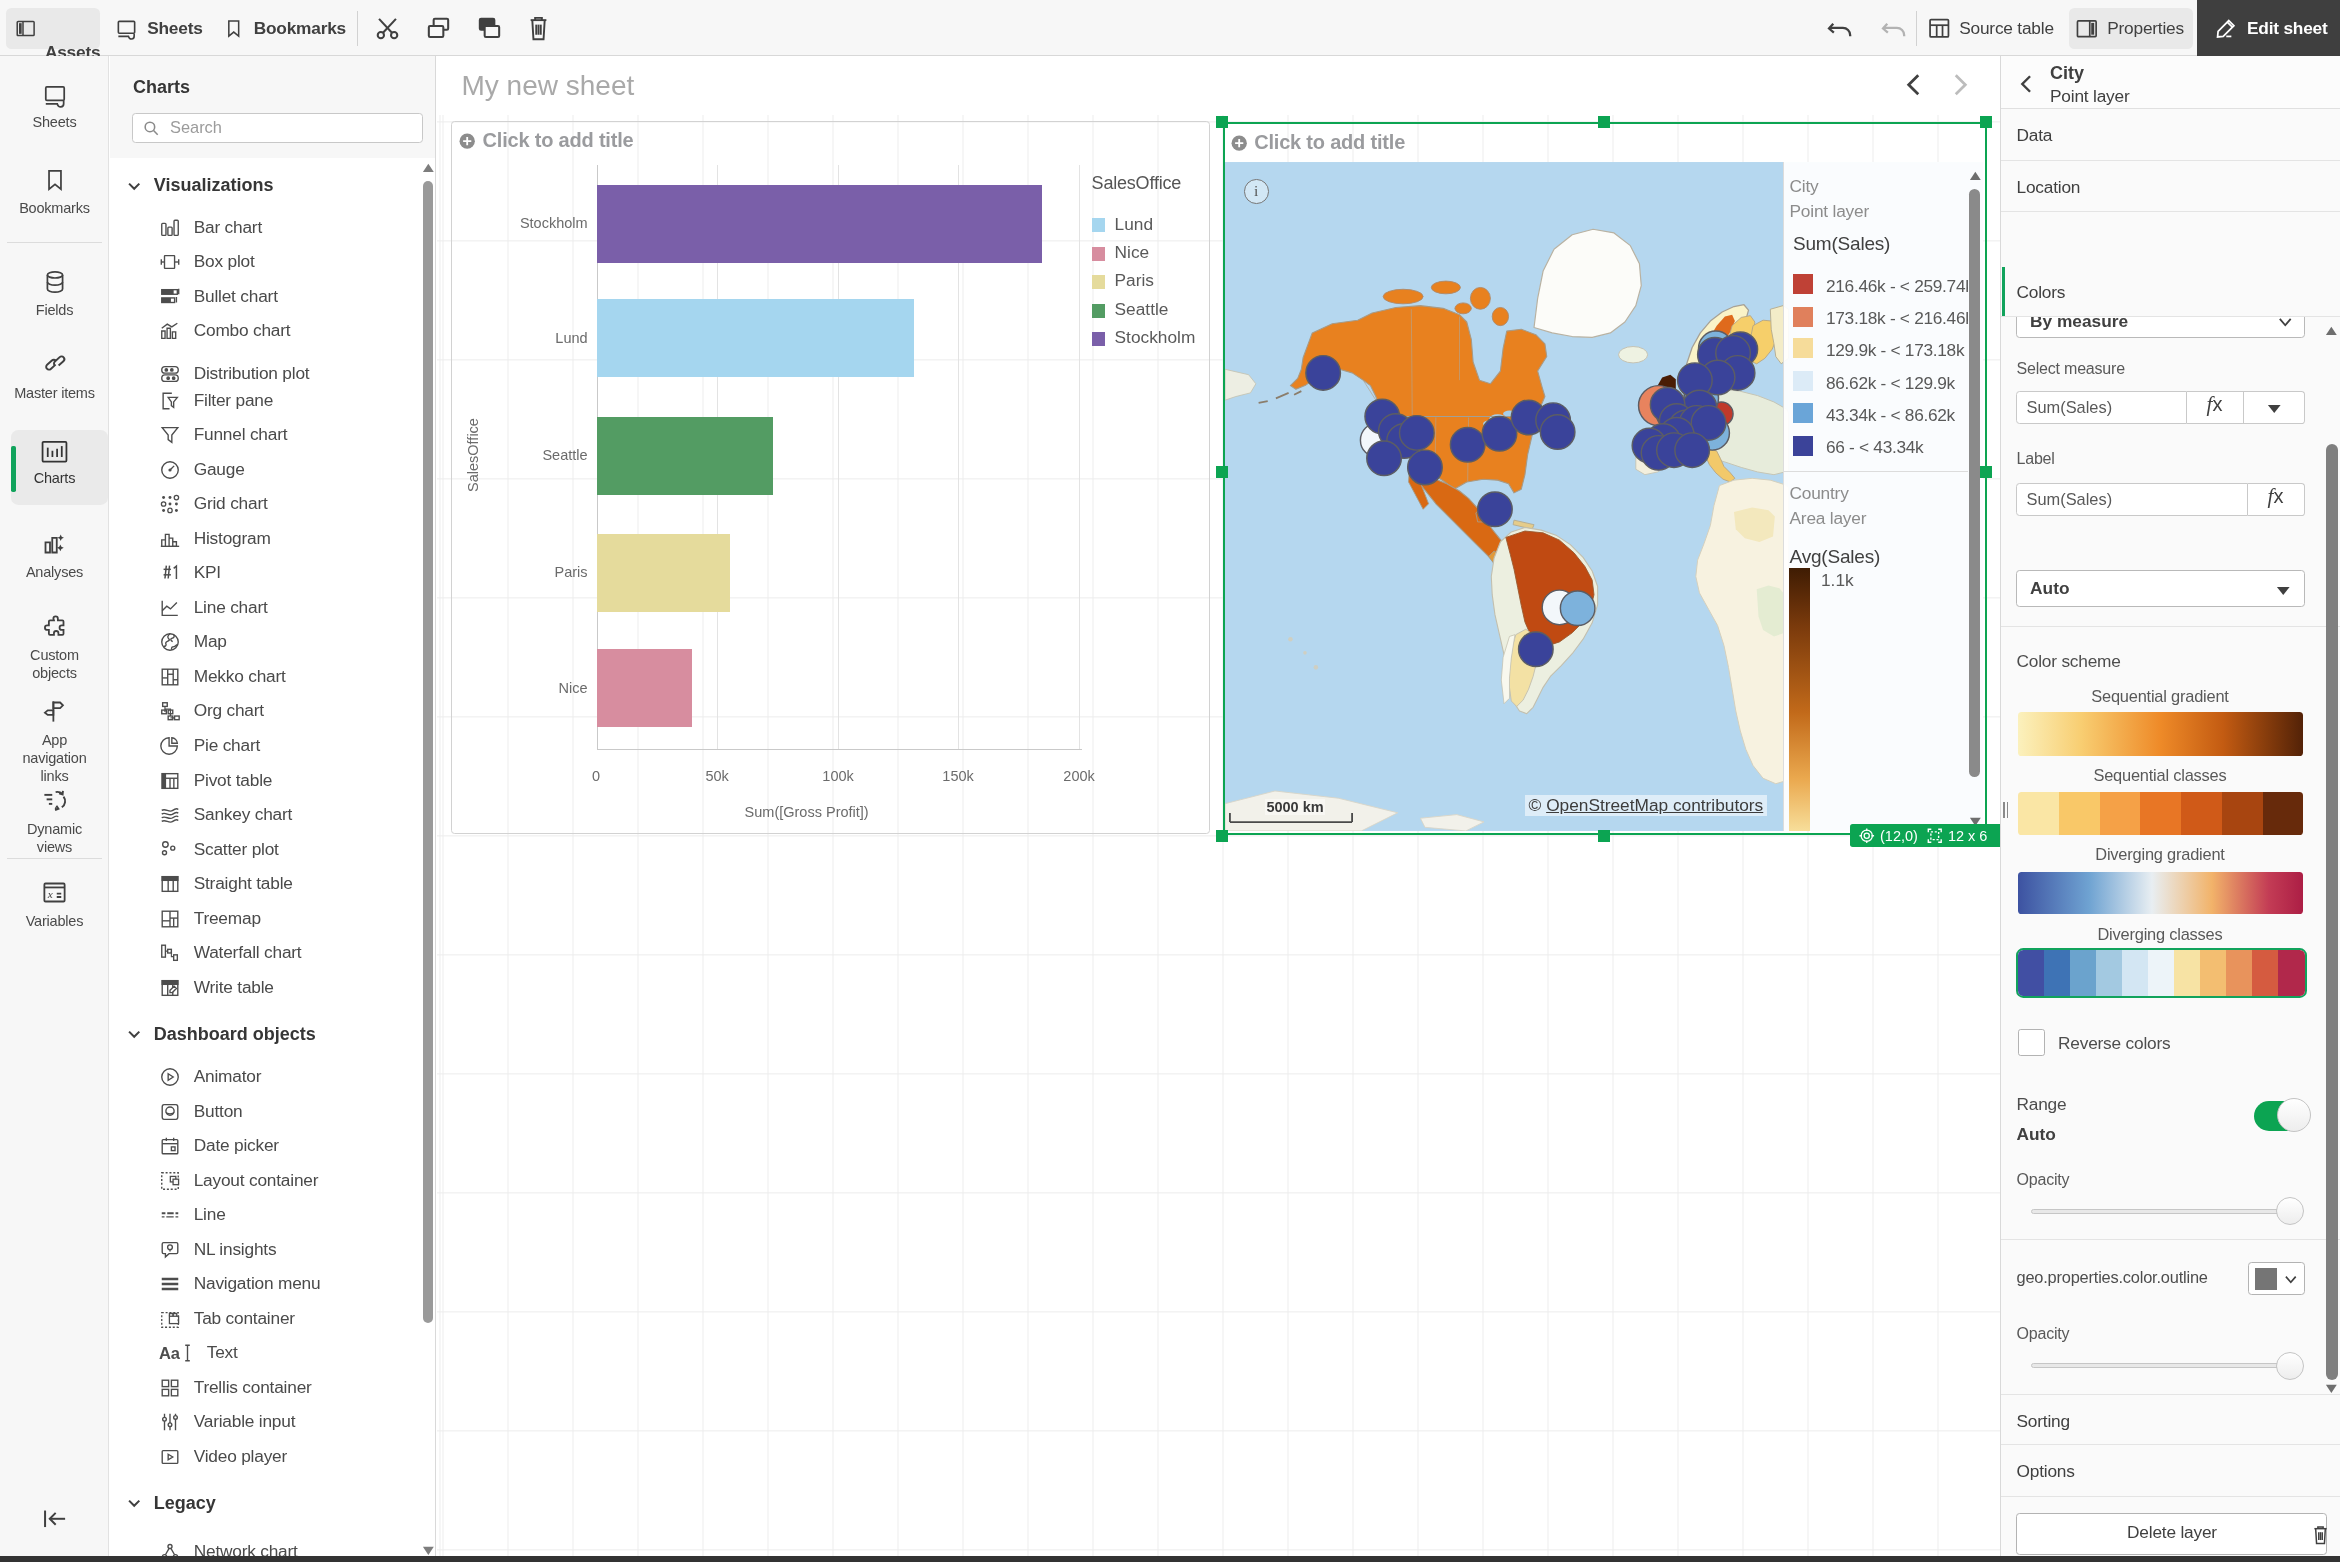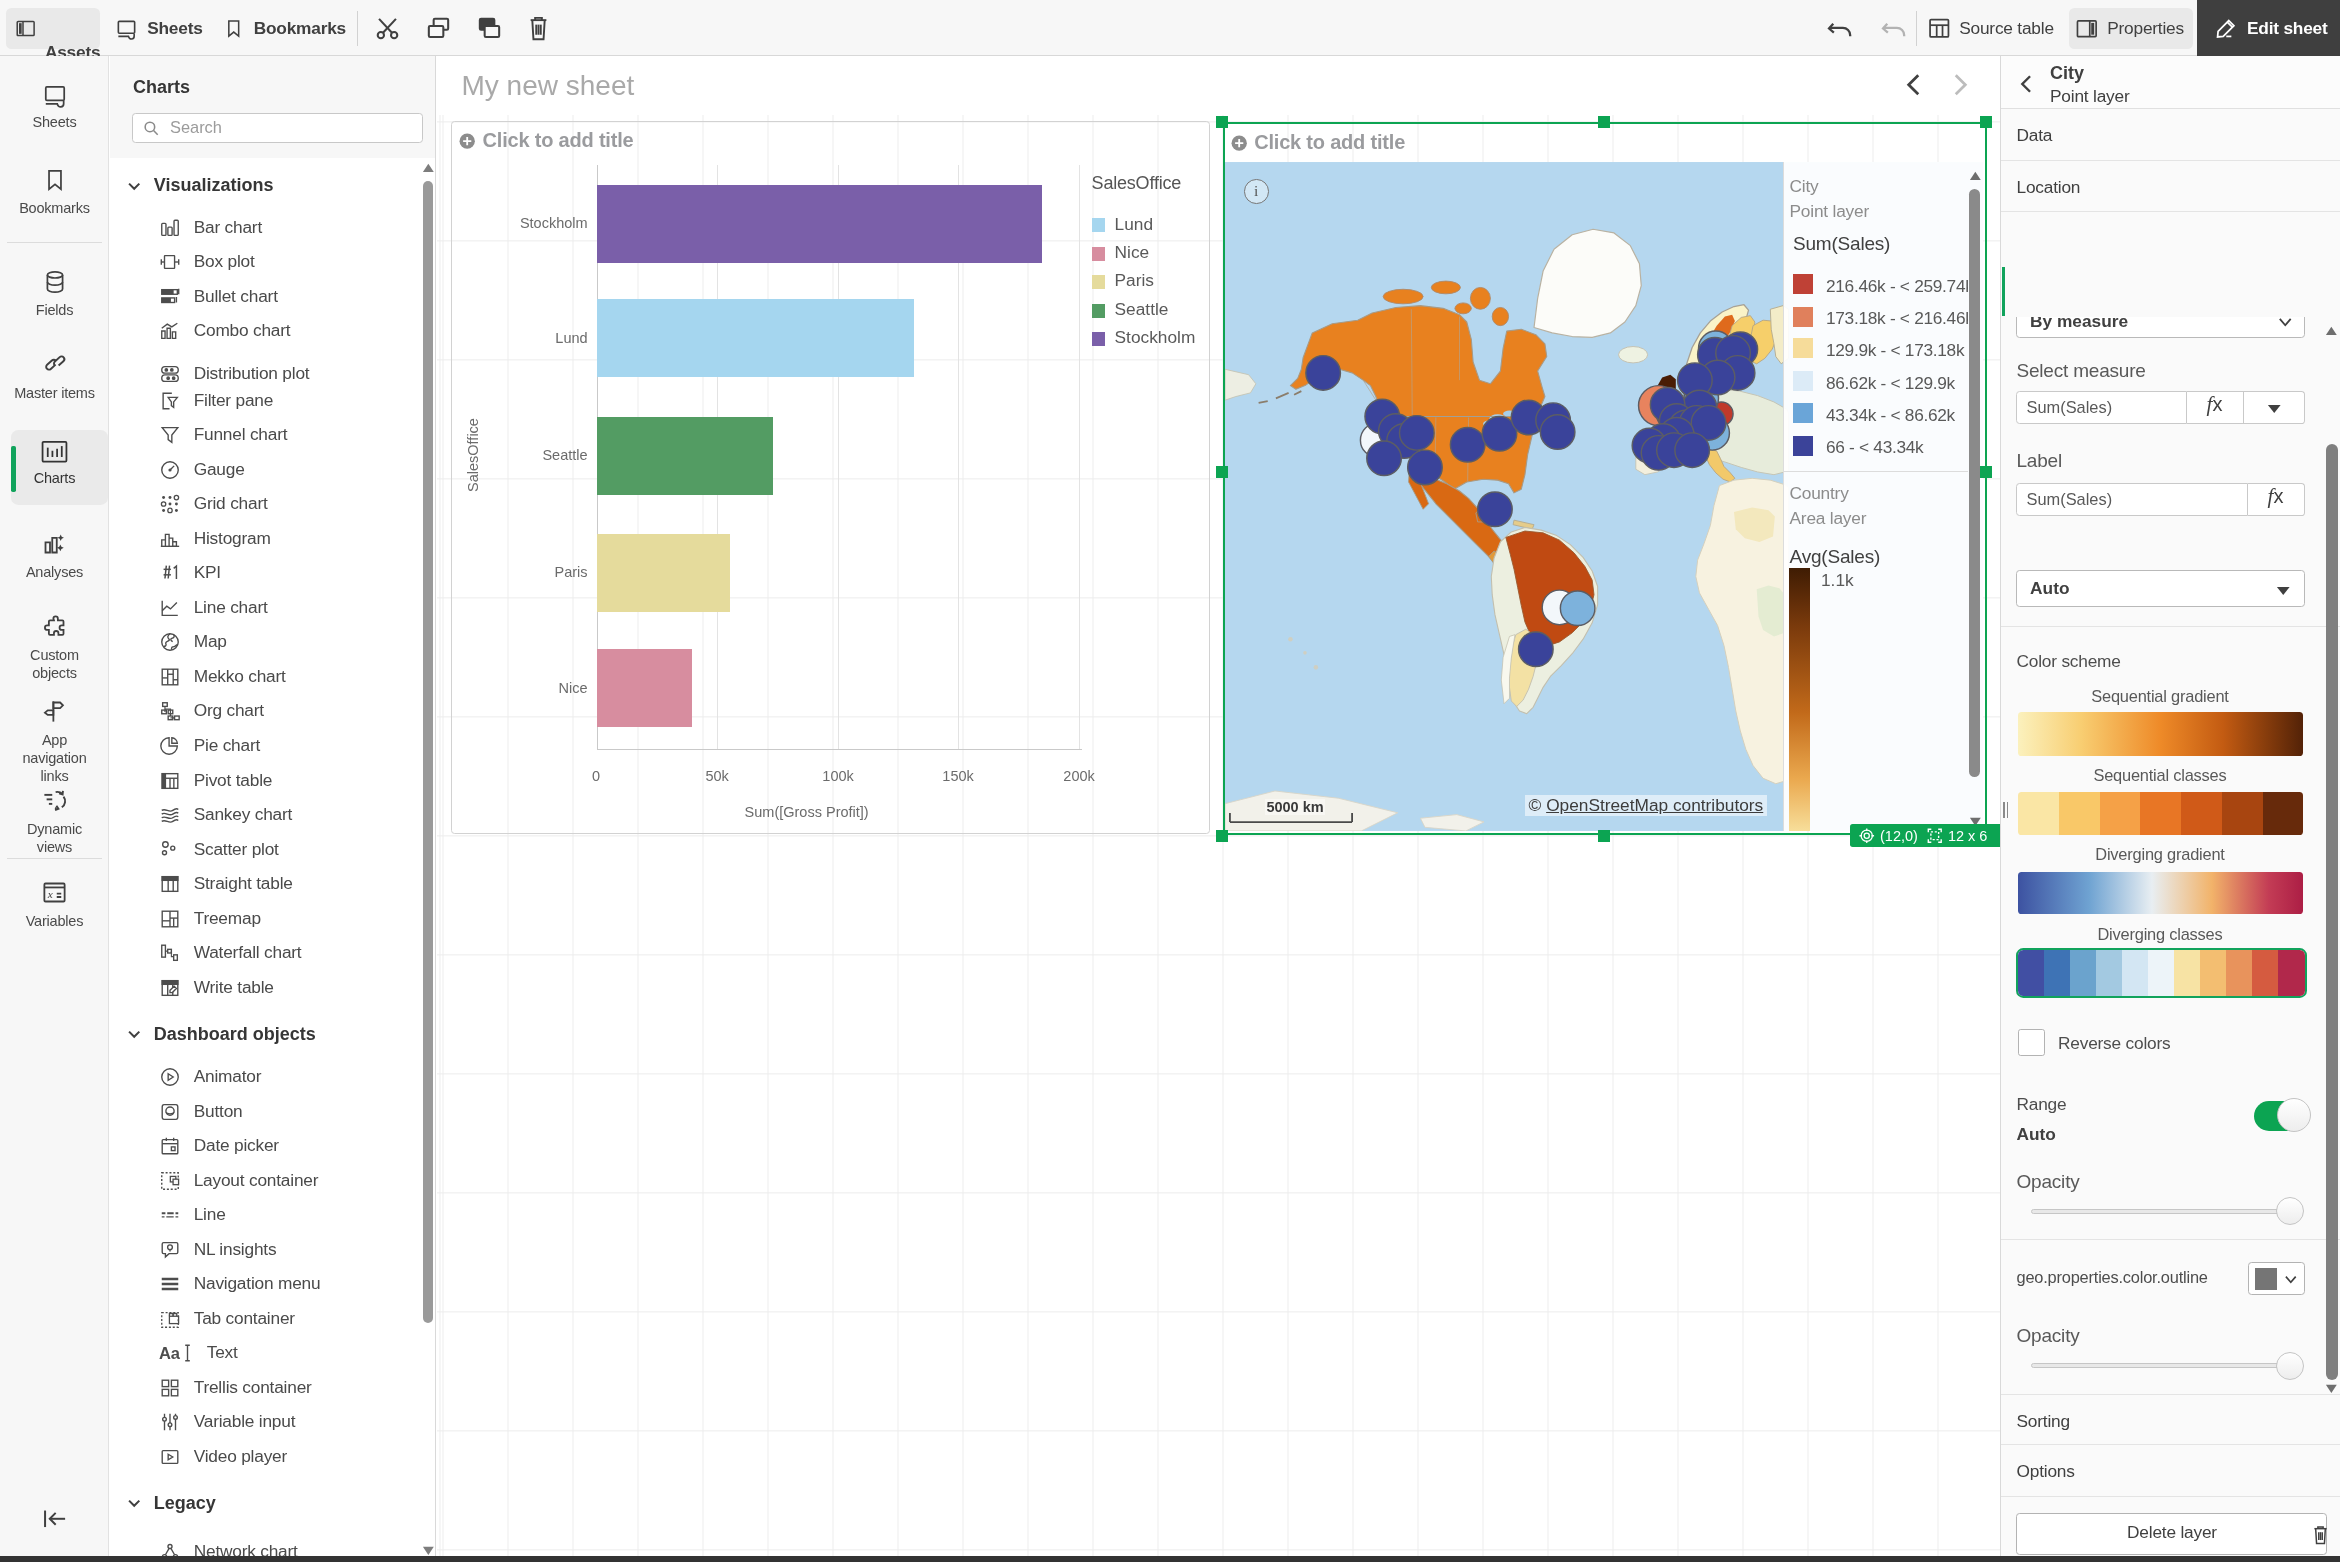--- a/index.html
+++ b/index.html
@@ -47,21 +47,21 @@
   .axlabel { position:absolute; color:#6b6b6b; font-size:14.5px; }
   .bar { position:absolute; left:160px; height:78px; }
 
   
   #maptile { left:786px; top:66px; width:764px; height:713px; border:2.7px solid #0ca452; border-radius:2.7px; }
   .handle { position:absolute; width:11.8px; height:11.8px; background:#0ca452; }
 
   
   #props { position:absolute; left:2000px; top:56px; width:340px; height:1506px; background:#fafafa; border-left:0.9px solid #d9d9d9; }
   .sechead { position:absolute; left:0; width:340px; border-bottom:0.9px solid #e4e4e4; font-size:17.3px; color:#404040; letter-spacing:-0.2px; }
-  .plabel { position:absolute; left:15.5px; font-size:19px; color:#595959; letter-spacing:-0.2px; }
+  .plabel { position:absolute; left:15.5px; font-size:16px; color:#595959; letter-spacing:-0.2px; }
 
   #bottomstrip { position:absolute; left:0; top:1556px; width:2340px; height:6.4px; background:#333; }
 </style>
 </head>
 <body>
   <div id="toolbar">
 
     <div class="tbtn" style="left:6.4px; width:94px; background:#e9e9e9; padding-left:8.2px;">
       <svg width="23" height="23" viewBox="0 0 24 24" fill="none" stroke="#404040" stroke-width="1.7">
         <rect x="2.5" y="4" width="19" height="16" rx="1"></rect>
@@ -726,20 +726,23 @@
       </svg>
       <div class="abs" style="left:49px; top:7.3px; font-size:18px; font-weight:700; color:#404040;">City</div>
       <div class="abs" style="left:49px; top:30px; font-size:17.3px; color:#404040; letter-spacing:-0.2px;">Point layer</div>
     </div>
     <div class="sechead" style="top:53px; height:52px;">
       <span class="abs" style="left:15.5px; top:16.4px;">Data</span>
     </div>
     <div class="sechead" style="top:105px; height:51px;">
       <span class="abs" style="left:15.5px; top:16.4px;">Location</span>
     </div>
+    <div class="sechead" style="top:210px; height:51px;">
+      <span class="abs" style="left:15.5px; top:15.5px;">Colors</span>
+    </div>
     <div class="abs" style="left:0.9px; top:211px; width:3.6px; height:49px; background:#11a35c;"></div>
 
     <div class="abs" style="left:0; top:261px; width:340px; height:1077px; overflow:hidden;">
       <div class="abs" style="left:14.5px; top:-11.8px; width:289px; height:33px; background:#fff; border:0.9px solid #b9b9b9; border-radius:3.6px;">
         <span class="abs" style="left:13.6px; top:4.5px; font-size:17.3px; font-weight:700; color:#404040;">By measure</span>
         <svg class="abs" style="right:11px; top:11px;" width="14.5" height="11" viewBox="0 0 16 12">
           <path d="M2 2 L8 9 L14 2" fill="none" stroke="#404040" stroke-width="2"></path>
         </svg>
       </div>
       <div class="plabel" style="top:43px;">Select measure</div>

